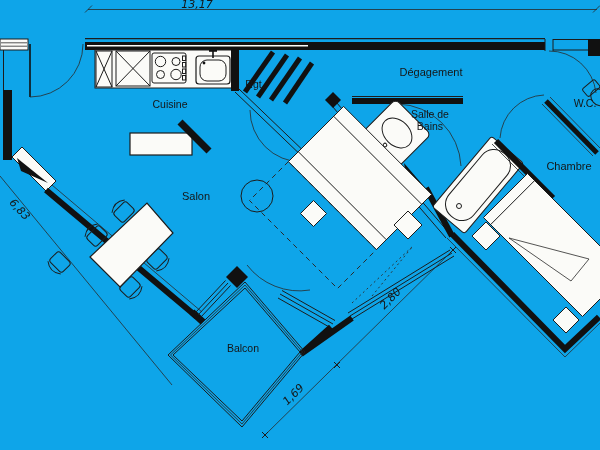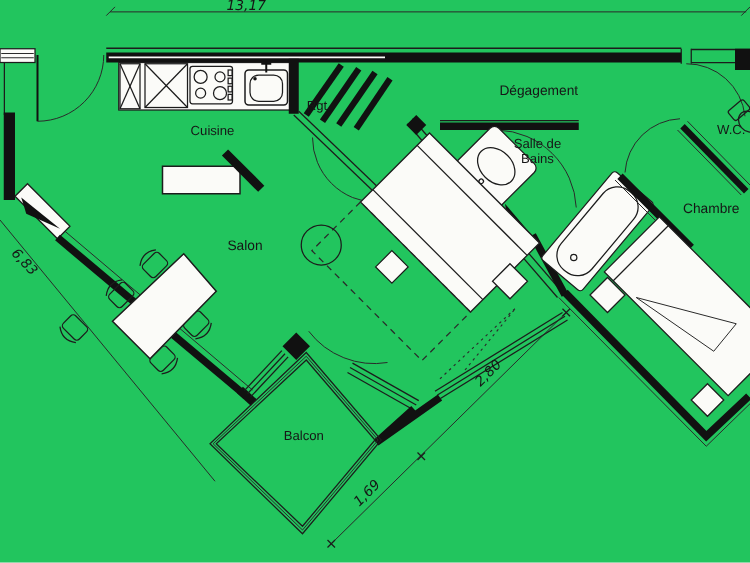--- a/index.html
+++ b/index.html
@@ -1,16 +1,16 @@
 <!DOCTYPE html>
 <html><head>
 <meta charset="utf-8">
 <style>
   html,body{margin:0;padding:0;background:#e8e8e6;}
-  .sheet{position:relative;width:600px;height:450px;background:#22c55e;overflow:hidden;}
+  .sheet{position:relative;width:600px;height:450px;background:#0ea5e9;overflow:hidden;}
   svg{position:absolute;left:0;top:0;}
   text{font-family:"Liberation Sans","DejaVu Sans",sans-serif;fill:#161616;}
   .room-label{font-size:11px;}
   .room-label-sm{font-size:10.5px;}
   .dim-label{font-size:11px;font-style:italic;font-family:"DejaVu Sans","Liberation Sans",sans-serif;}
   .thin{stroke:#1c1c1c;stroke-width:1;fill:none;}
   .thin2{stroke:#1c1c1c;stroke-width:1.2;fill:none;}
   .hair{stroke:#2a2a2a;stroke-width:0.8;fill:none;}
   .wall{stroke:#111;fill:none;stroke-linecap:butt;}
   .blackfill{fill:#111;stroke:none;}

